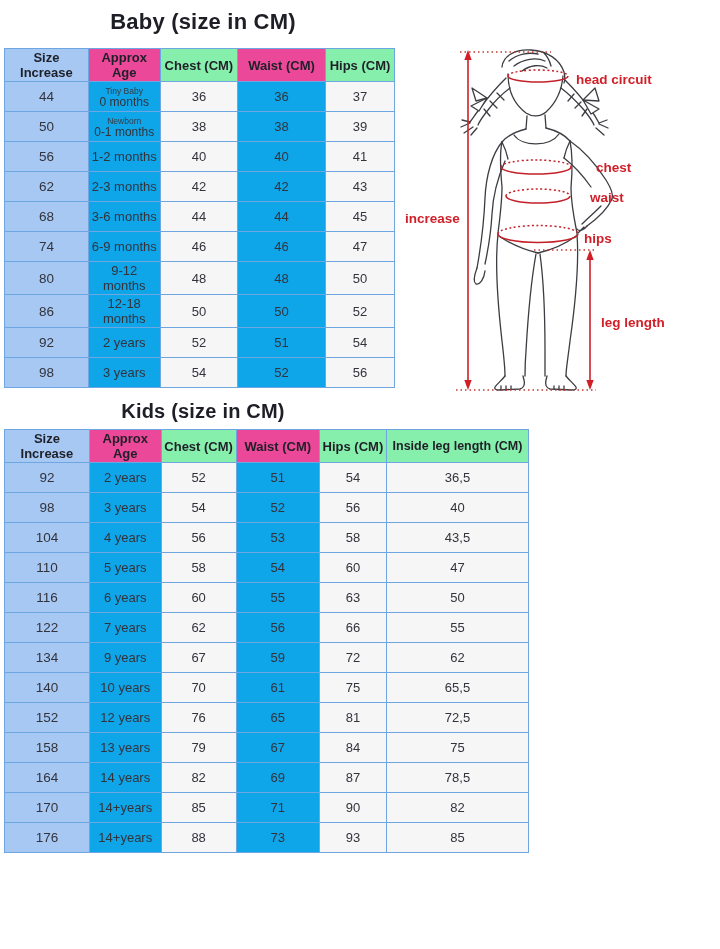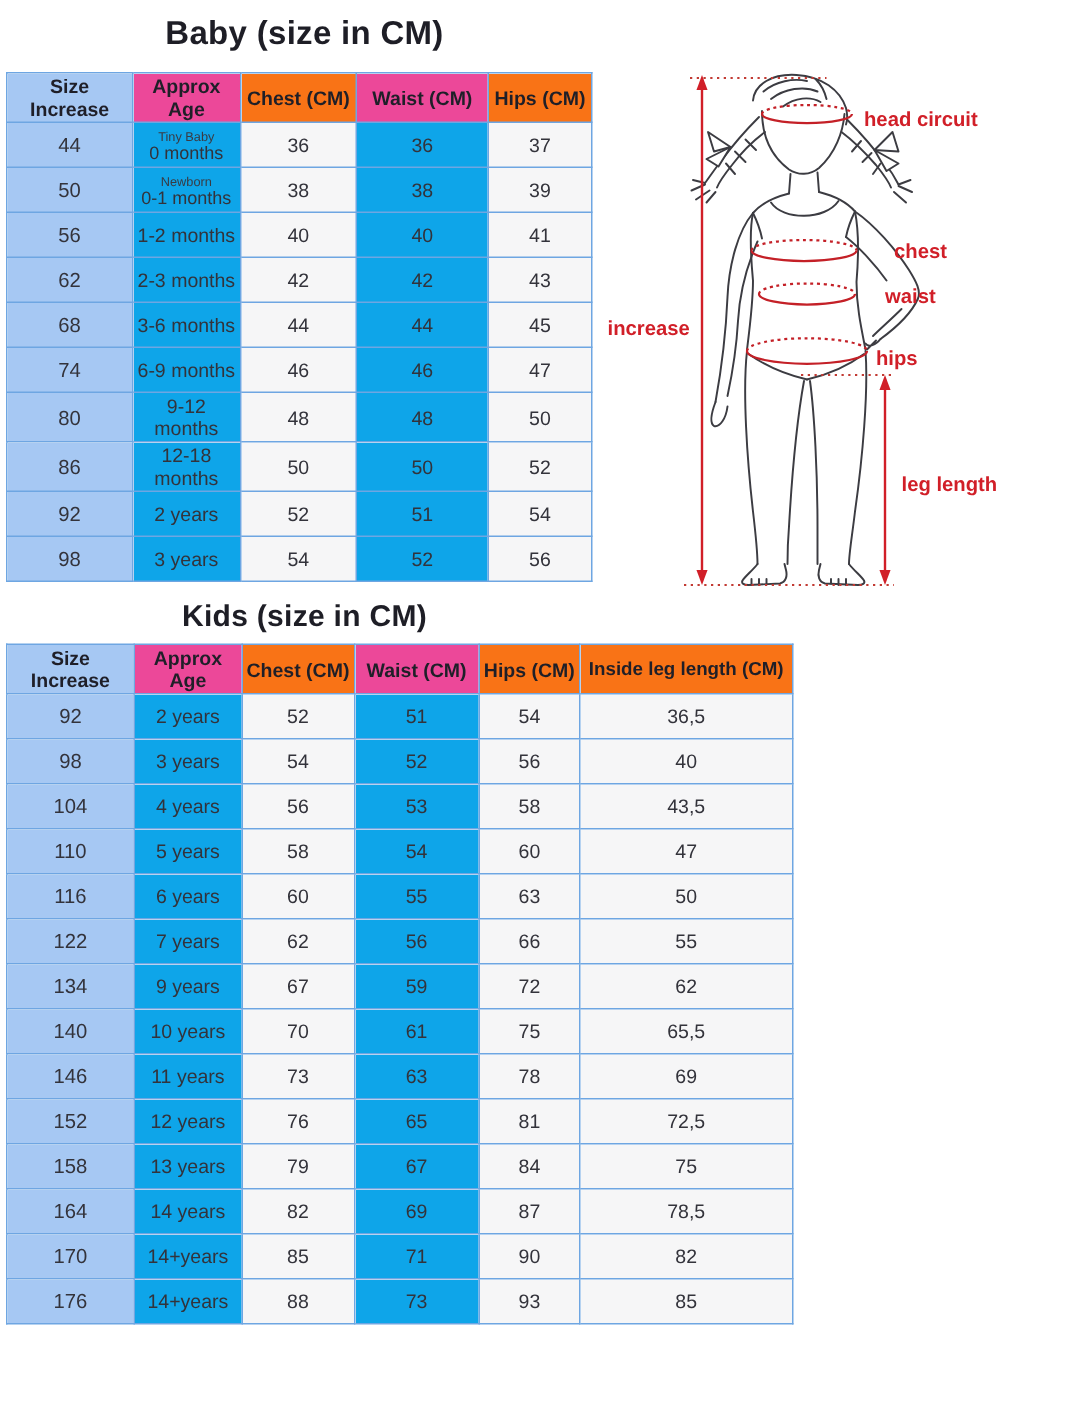--- a/index.html
+++ b/index.html
@@ -18,21 +18,21 @@
   th, td { border:1px solid #6ea6e2; text-align:center; vertical-align:middle;
     padding:1px 2px; overflow:hidden; }
   th { height:29px; font-size:13px; font-weight:700; color:#1f1f28; }
   td { height:30px; font-size:13px; color:#33333b; }
   #kids-table td { height:30px; }
   th.small-h { font-size:12.5px; }
   .c-blue  { background:#a6c8f3; }
   .c-gray  { background:#0ea5e9; }
   .c-light { background:#f6f6f7; }
   th.c-gray  { background:#ec4899; }
-  th.c-light { background:#f97316; }
+  th.c-light { background:#86efac; }
   td.c-blue { font-size:13.5px; }
   .age-note { font-size:8.5px; color:#3a3a42; line-height:10px; padding-top:2px; }
   .age-main { font-size:12px; line-height:13px; }
 
   #figure-wrap { position:absolute; left:398px; top:36px; width:322px; height:392px; }
   svg text { font-family:"Liberation Sans", sans-serif; font-weight:700; fill:#d11f28; }
 </style>
 </head>
 <body>
 
@@ -217,28 +217,20 @@
         </tr>
         <tr>
           <td class="c-blue">140</td>
           <td class="c-gray">10 years</td>
           <td class="c-light">70</td>
           <td class="c-gray">61</td>
           <td class="c-light">75</td>
           <td class="c-light">65,5</td>
         </tr>
         <tr>
-          <td class="c-blue">146</td>
-          <td class="c-gray">11 years</td>
-          <td class="c-light">73</td>
-          <td class="c-gray">63</td>
-          <td class="c-light">78</td>
-          <td class="c-light">69</td>
-        </tr>
-        <tr>
           <td class="c-blue">152</td>
           <td class="c-gray">12 years</td>
           <td class="c-light">76</td>
           <td class="c-gray">65</td>
           <td class="c-light">81</td>
           <td class="c-light">72,5</td>
         </tr>
         <tr>
           <td class="c-blue">158</td>
           <td class="c-gray">13 years</td>

